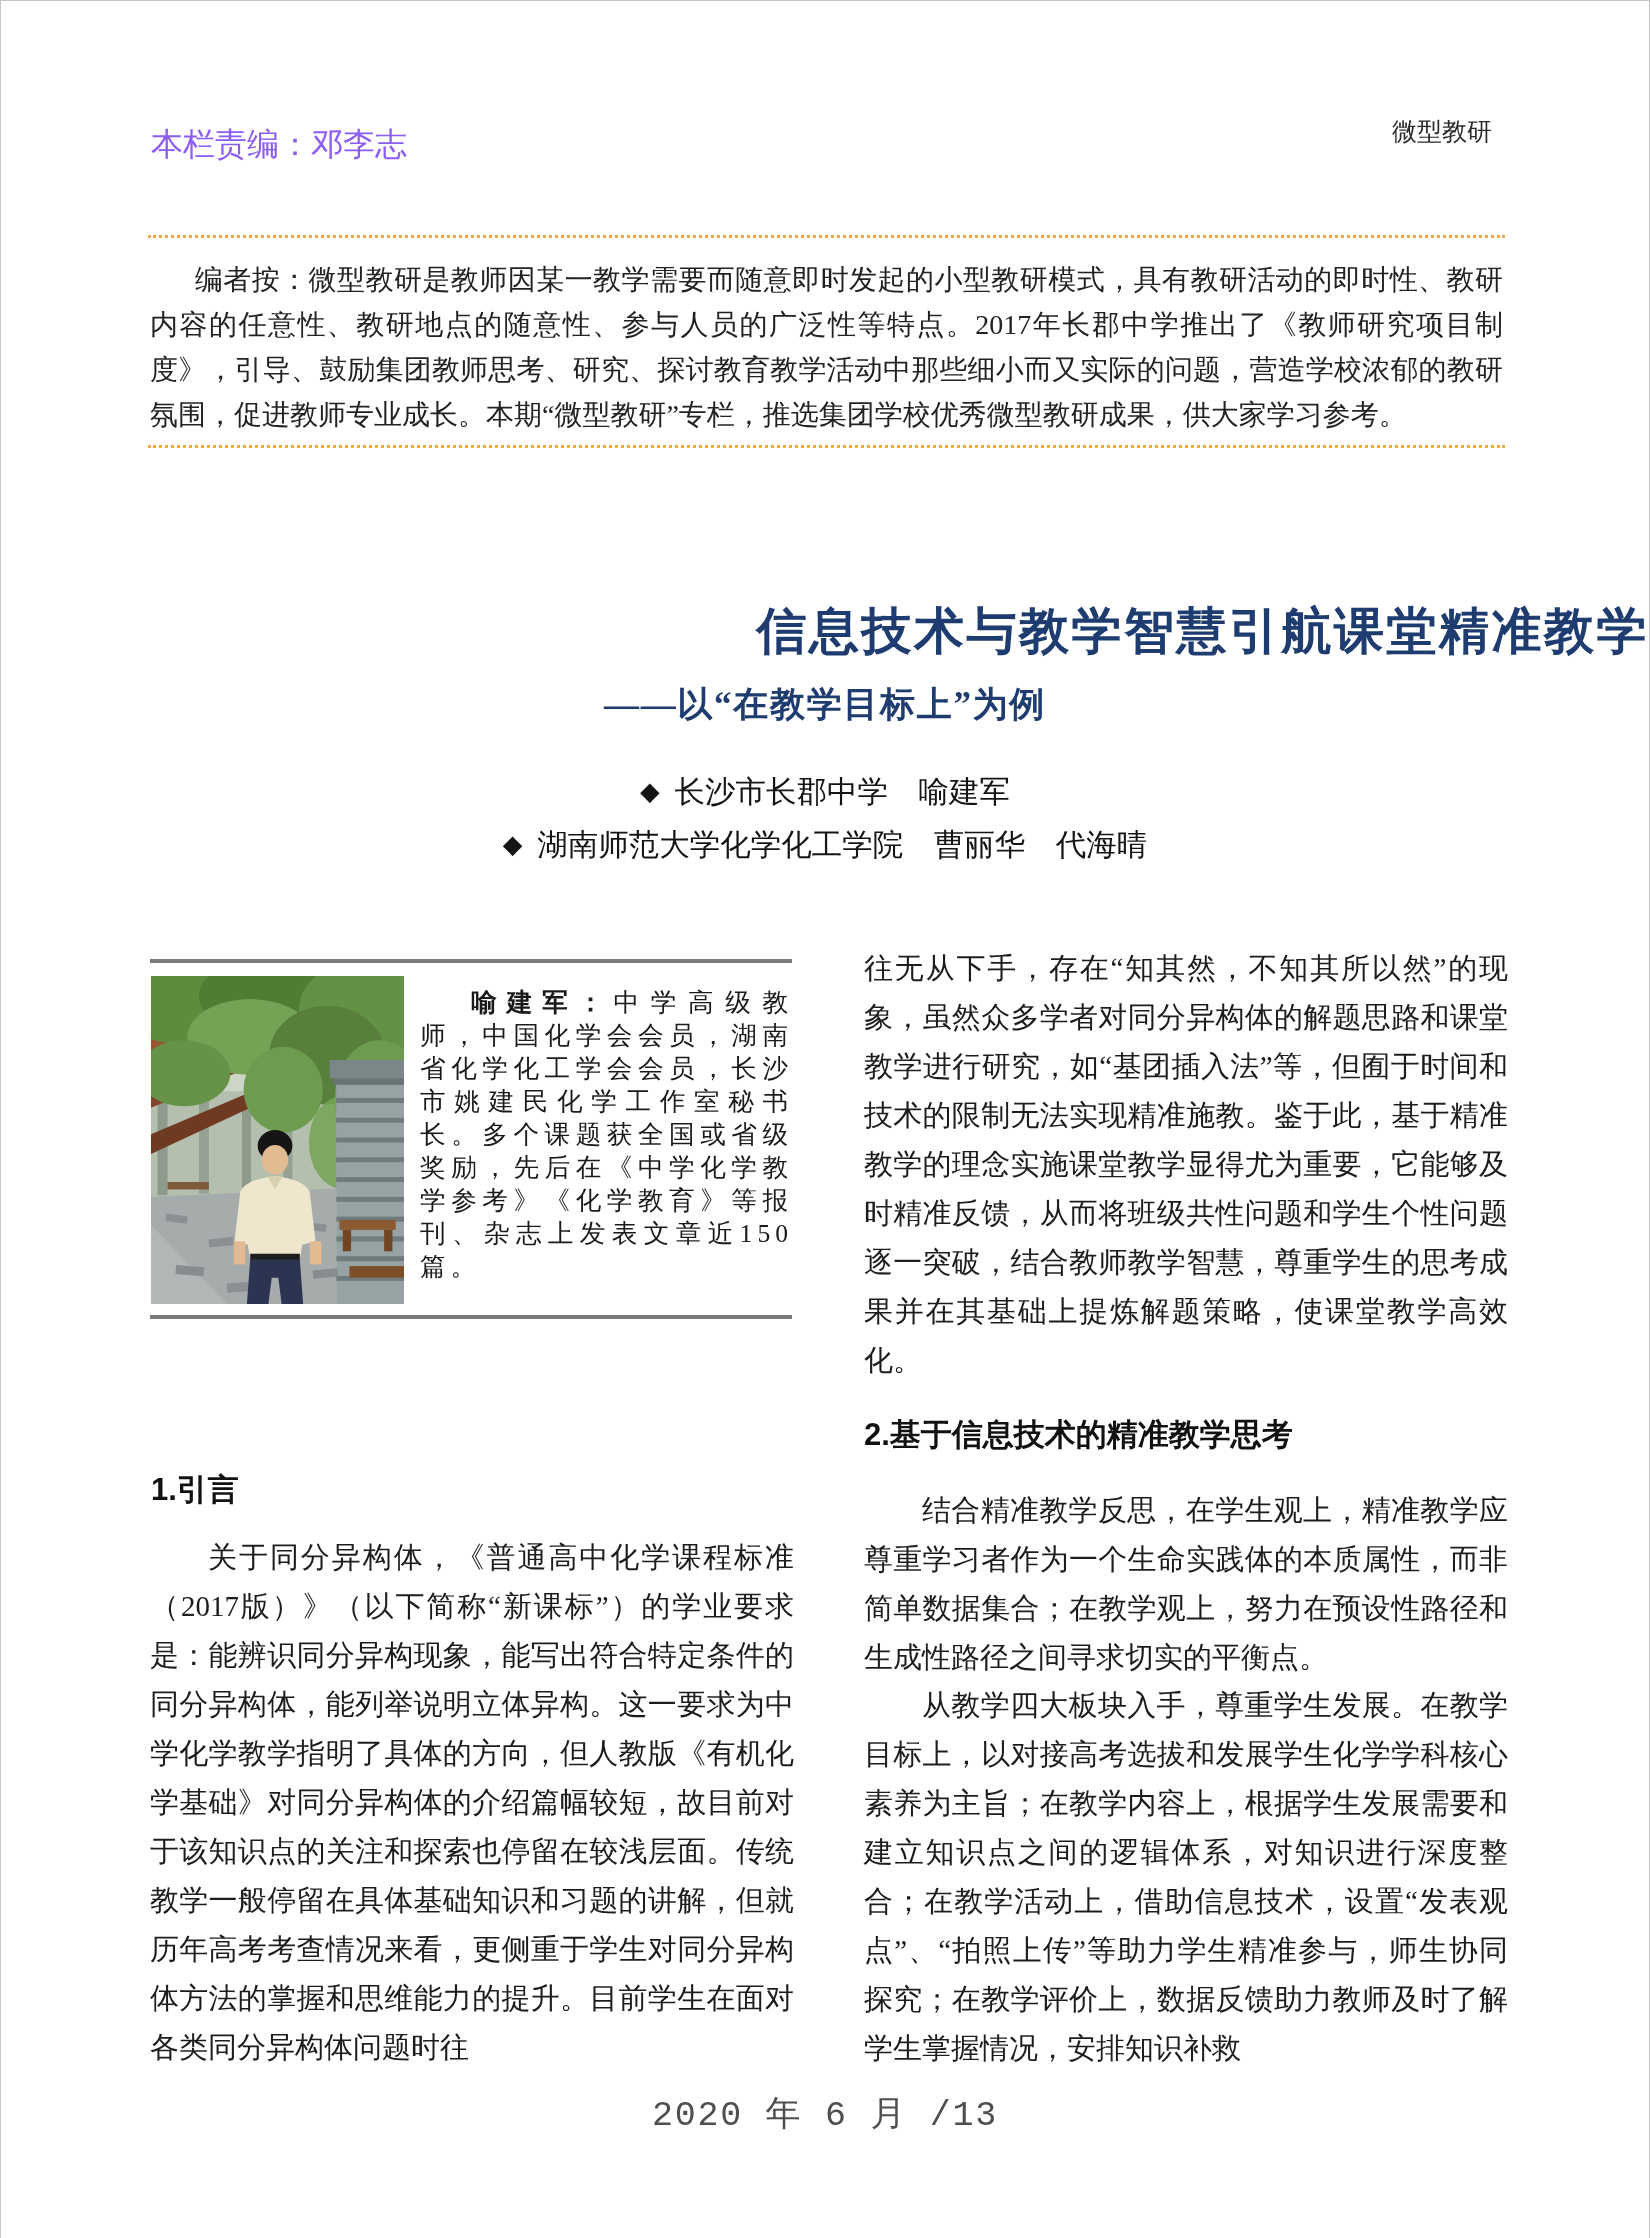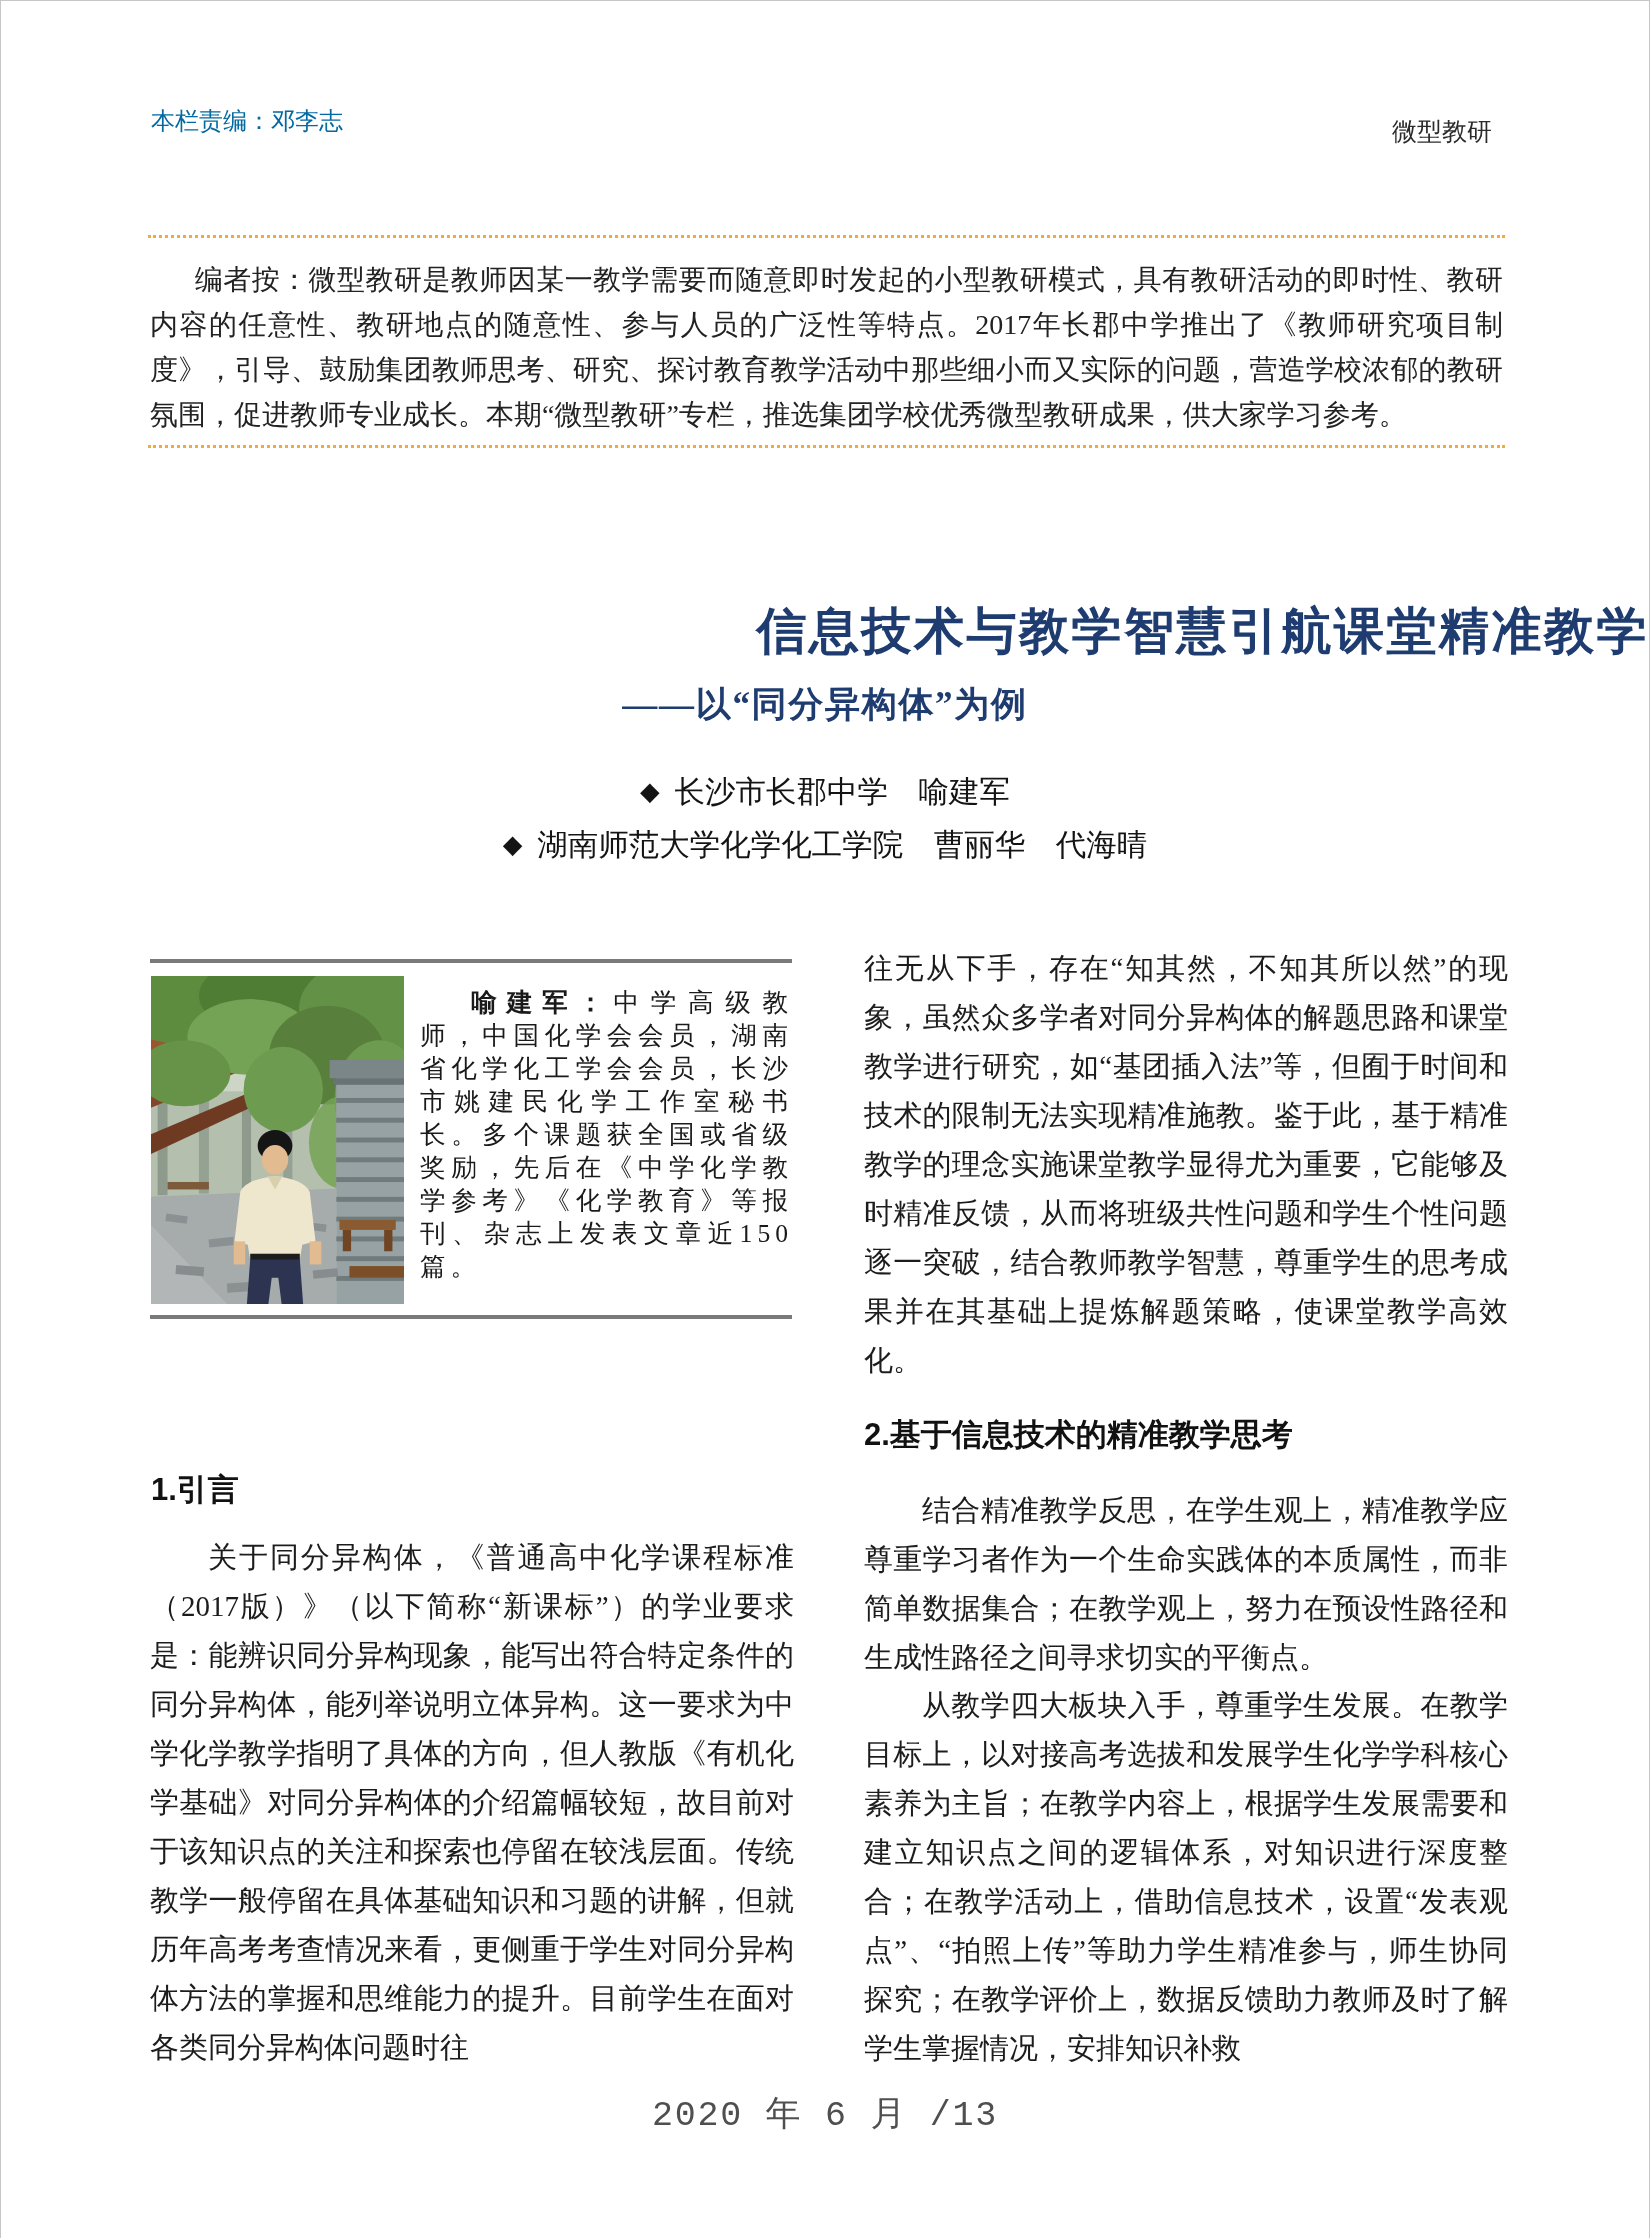--- a/index.html
+++ b/index.html
@@ -9,21 +9,21 @@
     background:#ffffff;
     box-sizing:border-box;
     border:1.7px solid #c6c6c6;
     overflow:hidden;
     font-family:"Liberation Serif","DejaVu Serif",serif;
     color:#1c1c1c;
   }
   .hei{font-family:"Liberation Sans","DejaVu Sans",sans-serif;}
   .kai{font-family:"Liberation Serif","DejaVu Serif",serif;}
 
-  .header-left{position:absolute;left:150px;top:104px;font-size:24px;color:#0369a1;}
+  .header-left{position:absolute;left:150px;top:122px;font-size:32px;color:#8b5cf6;}
   .header-right{position:absolute;right:157px;top:114px;font-size:25px;color:#2b2b2b;text-align:right;}
 
   .editor-note{
     position:absolute;left:147px;top:234px;width:1357px;
     border-top:3.3px dotted #f2a93e;
     border-bottom:3.3px dotted #f2a93e;
     padding:16.5px 0 6.6px 0;
   }
   .editor-note p{
     margin:2px;font-size:28px;line-height:45px;
@@ -87,21 +87,21 @@
 <div class="page">
 
   <div class="header-left hei">本栏责编：邓李志</div>
   <div class="header-right hei">微型教研</div>
 
   <div class="editor-note">
     <p class="kai">编者按：微型教研是教师因某一教学需要而随意即时发起的小型教研模式，具有教研活动的即时性、教研内容的任意性、教研地点的随意性、参与人员的广泛性等特点。2017年长郡中学推出了《教师研究项目制度》，引导、鼓励集团教师思考、研究、探讨教育教学活动中那些细小而又实际的问题，营造学校浓郁的教研氛围，促进教师专业成长。本期“微型教研”专栏，推选集团学校优秀微型教研成果，供大家学习参考。</p>
   </div>
 
   <h1 class="article-title">信息技术与教学智慧引航课堂精准教学</h1>
-  <h2 class="article-subtitle">——以“同分异构体”为例</h2>
+  <h2 class="article-subtitle">——以“在教学目标上”为例</h2>
 
   <div class="author-line first">
     <span class="diamond">◆</span><span>长沙市长郡中学　喻建军</span>
   </div>
   <div class="author-line second">
     <span class="diamond">◆</span><span>湖南师范大学化学化工学院　曹丽华　代海晴</span>
   </div>
 
   <div class="bio-rule top"></div>
   <div class="bio-rule bottom"></div>

